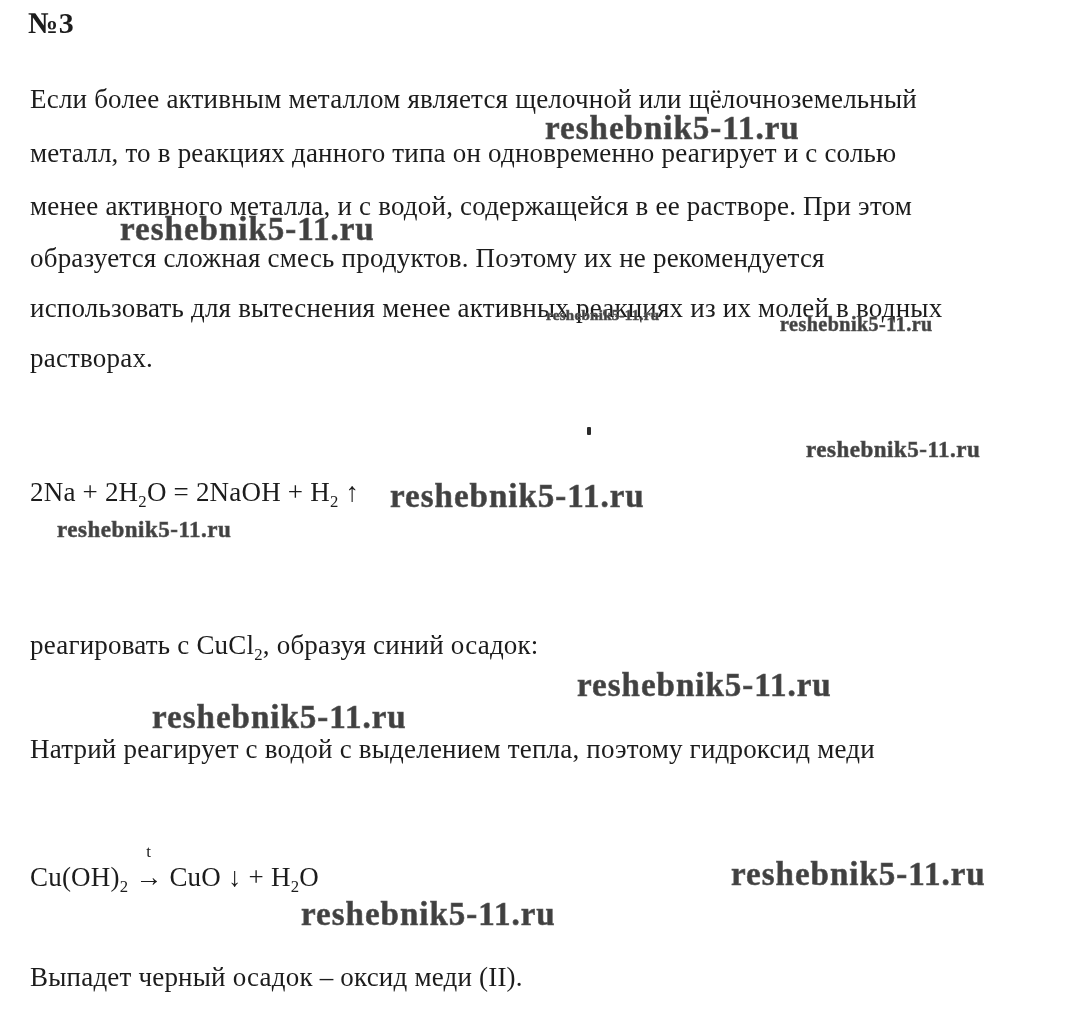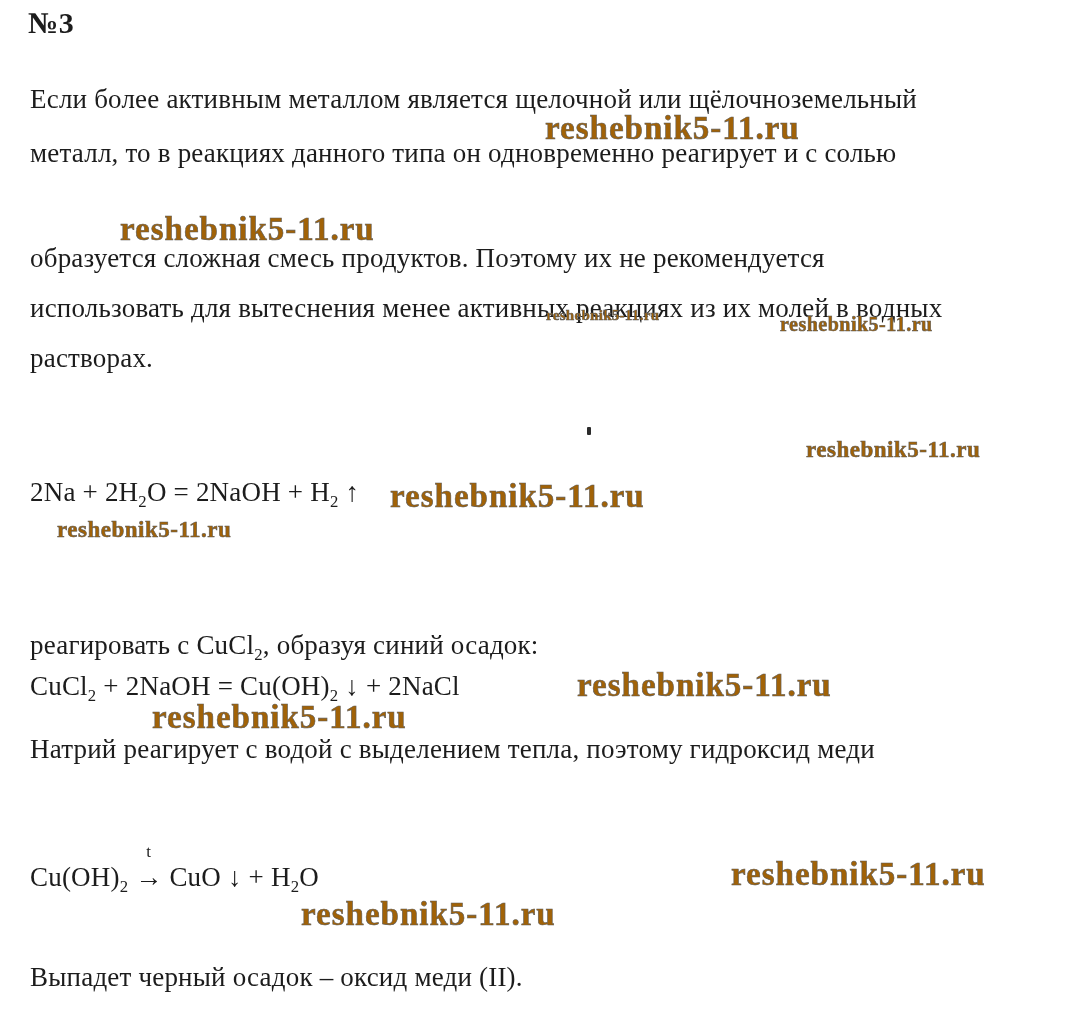--- a/index.html
+++ b/index.html
@@ -22,21 +22,21 @@
   .eq { font-size:27px; }
   sub { font-size:0.62em; line-height:0; }
   .tarrow { position:relative; display:inline-block; }
   .tarrow .tletter {
     position:absolute; left:0; right:0; top:-20px;
     text-align:center; font-size:17px;
   }
   .wm {
     position:absolute;
     font-weight:bold;
-    color:#a16207;
+    color:#404040;
     -webkit-text-stroke:0.6px #5d5d5d;
     white-space:nowrap;
     letter-spacing:1px;
     line-height:1;
   }
   .wm-lg { font-size:33px; }
   .wm-md { font-size:23px; letter-spacing:0.5px; }
   .wm-md2 { font-size:20px; letter-spacing:0.5px; }
   .wm-sm { font-size:15px; letter-spacing:0.3px; }
   .speck {
@@ -46,31 +46,31 @@
 </style>
 </head>
 <body>
 
 <div class="page">
 
   <div class="heading">№3</div>
 
   <div class="line" style="top:84px">Если более активным металлом является щелочной или щёлочноземельный</div>
   <div class="line" style="top:138px">металл, то в реакциях данного типа он одновременно реагирует и с солью</div>
+  <div class="line" style="top:191px">менее активного металла, и с водой, содержащейся в ее растворе. При этом</div>
   <div class="line" style="top:243px">образуется сложная смесь продуктов. Поэтому их не рекомендуется</div>
   <div class="line" style="top:293px">использовать для вытеснения менее активных реакциях из их молей в водных</div>
   <div class="line" style="top:343px">растворах.</div>
 
   <div class="speck"></div>
 
   <div class="line eq" style="top:477px"><span>2Na + 2H</span><sub>2</sub><span>O = 2NaOH + H</span><sub>2</sub><span> ↑</span></div>
 
   <div class="line" style="top:630px"><span>реагировать с CuCl</span><sub>2</sub><span>, образуя синий осадок:</span></div>
 
-  <div class="line eq" style="top:671px"><span>CuCl</span><sub>2</sub><span> + 2NaOH = Cu(OH)</span><sub>2</sub><span> ↓ + 2NaCl</span></div>
 
   <div class="line" style="top:734px">Натрий реагирует с водой с выделением тепла, поэтому гидроксид меди</div>
 
   <div class="line eq" style="top:862px"><span>Cu(OH)</span><sub>2</sub><span> </span><span class="tarrow"><span class="tletter">t</span><span>→</span></span><span> CuO ↓ + H</span><sub>2</sub><span>O</span></div>
 
   <div class="line" style="top:962px">Выпадет черный осадок – оксид меди (II).</div>
 
   <div class="wm wm-lg" style="left:545px; top:112px">reshebnik5-11.ru</div>
   <div class="wm wm-lg" style="left:120px; top:213px">reshebnik5-11.ru</div>
   <div class="wm wm-sm" style="left:546px; top:308px">reshebnik5-11.ru</div>

